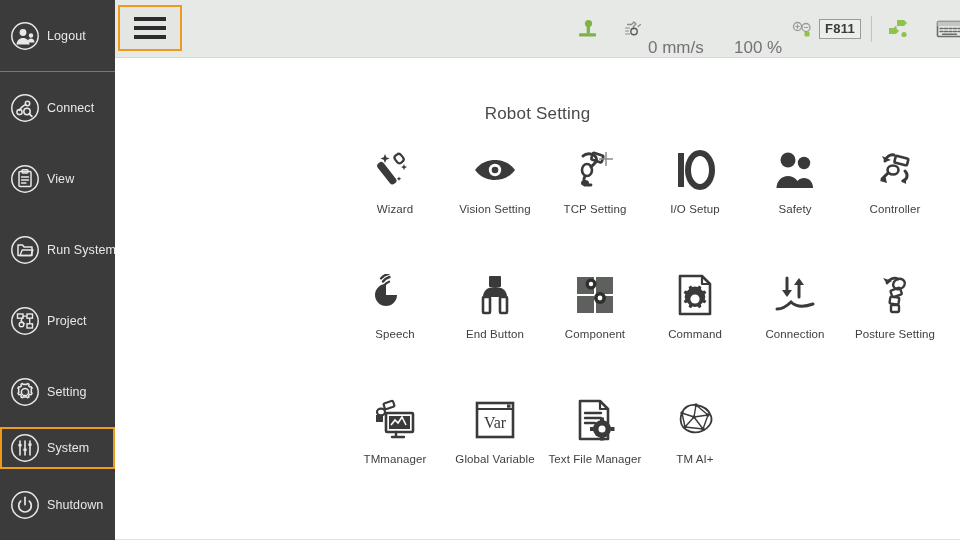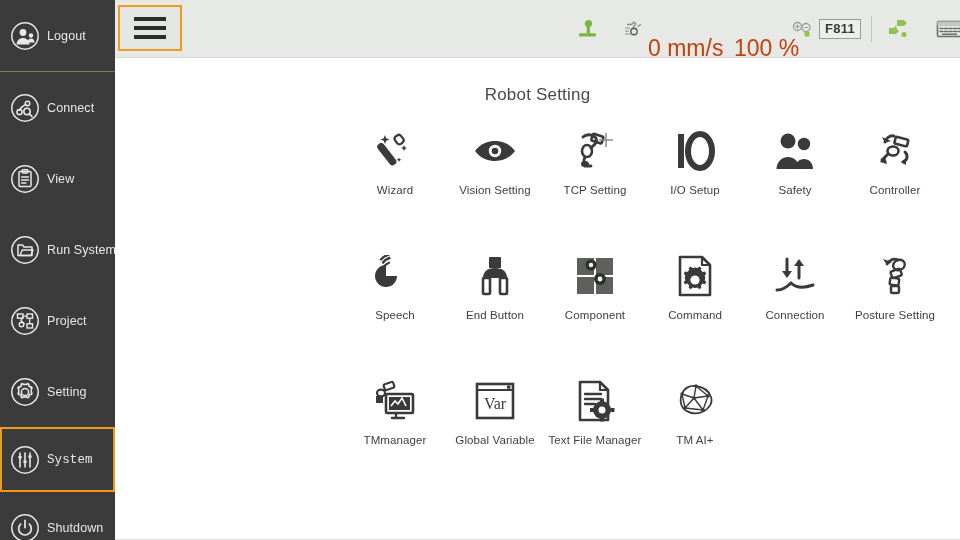--- a/index.html
+++ b/index.html
@@ -44,23 +44,22 @@
     display: flex; align-items: center; justify-content: center;
   }
   .side-item .slabel { white-space: nowrap; }
   .side-sep {
     height: 1px;
     background: #76843f;
     margin: 0;
   }
   .side-item.selected {
     border: 2px solid #ee9b1c;
-    height: 65px;
+    height: 42px;
     padding-left: 7px;
-    font-family: Liberation Mono, monospace;
   }
   .side-item.leave { color: #e8e8e8; padding-left: 22px; }
 
   
   #right {
     flex: 1 1 auto;
     display: flex;
     flex-direction: column;
     min-width: 0;
     position: relative;
@@ -100,22 +99,22 @@
     display: flex;
     align-items: center;
     height: 100%;
   }
   .tb-sep {
     width: 1px; height: 26px;
     background: #c2c4c2;
     margin: 0 9px;
   }
   .tb-text {
-    font-size: 23px;
-    color: #c2410c;
+    font-size: 17px;
+    color: #737373;
     white-space: nowrap;
     margin-top: 39px;
   }
   .tb-icon { display: flex; align-items: center; justify-content: center; }
   .fbox {
     border: 1px solid #9a9c9a;
     background: #eceeec;
     font-size: 13px;
     color: #3a3a3a;
     padding: 2px 5px 3px;
@@ -128,21 +127,21 @@
     flex: 1 1 auto;
     background: #ffffff;
     position: relative;
     border-bottom: 1px solid #e0e0e0;
     overflow: hidden;
   }
   #page-title {
     text-align: center;
     font-size: 17px;
     color: #4a4a4a;
-    margin-top: 27px;
+    margin-top: 46px;
     letter-spacing: .2px;
   }
   #grid {
     margin-top: 22px;
     padding: 0 195px 0 230px;
     display: grid;
     grid-template-columns: repeat(6, 1fr);
     row-gap: 56px;
     justify-items: center;
   }

